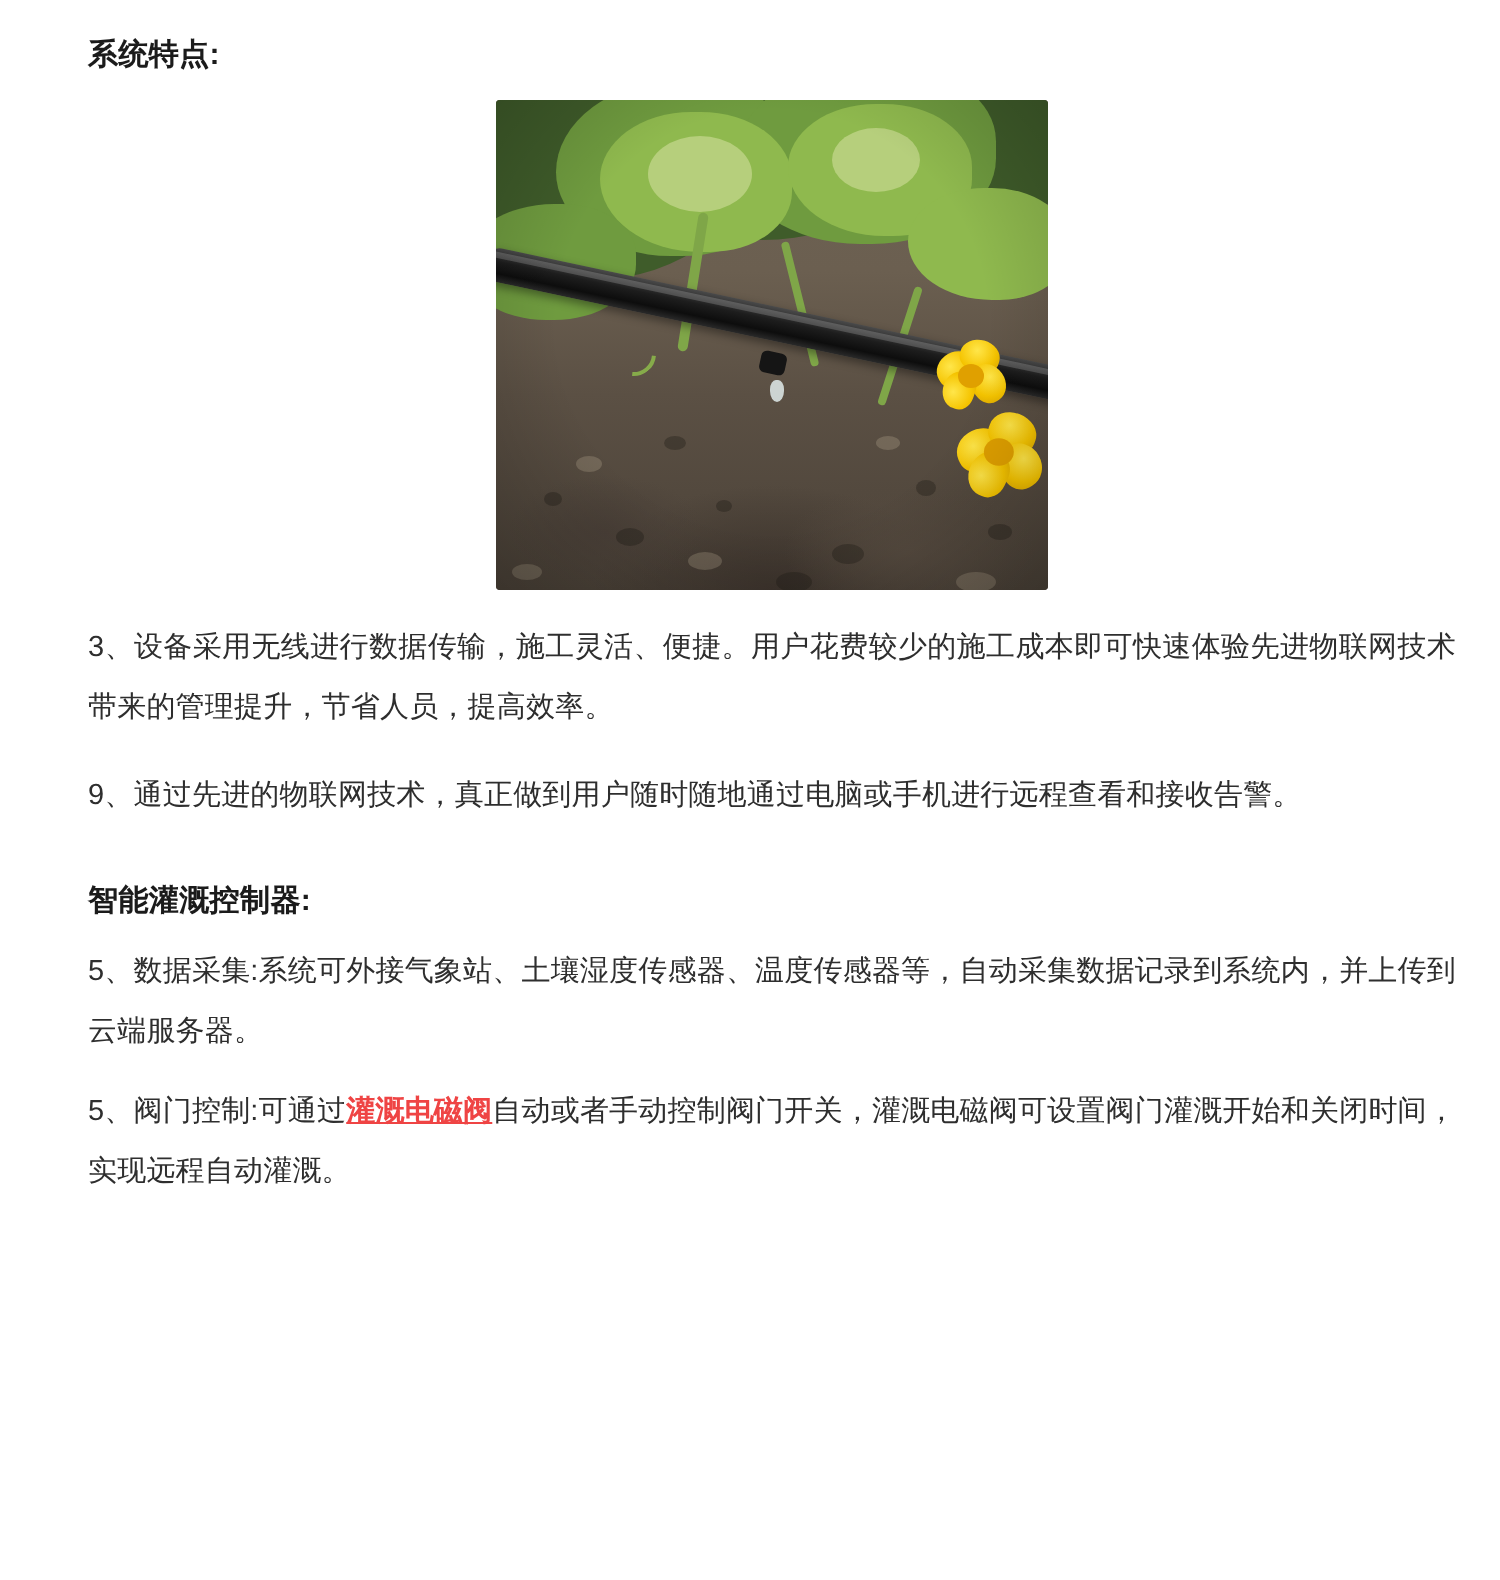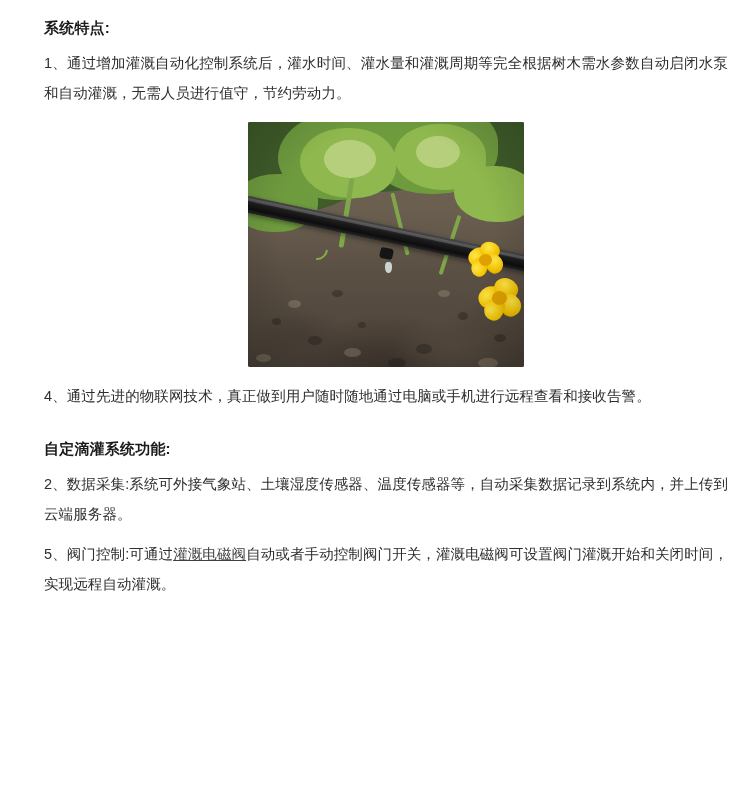--- a/index.html
+++ b/index.html
@@ -170,35 +170,34 @@
     width: 13px; height: 12px;
     background: #e0a000;
     border-radius: 50%;
   }
   .vignette {
     position: absolute;
     inset: 0;
     background: radial-gradient(ellipse at 50% 45%, rgba(0,0,0,0) 55%, rgba(0,0,0,0.22) 100%);
   }
   .hl {
-    color: #404040;
-    font-weight: normal;
+    color: #ef4444;
+    font-weight: bold;
   }
   .hl-plain {
     color: #2e2e2e;
   }
 </style>
 </head>
 <body>
 
 <div class="page">
 
   <h2 class="section-heading">系统特点:</h2>
 
-  <p class="para">1、通过增加灌溉自动化控制系统后，灌水时间、灌水量和灌溉周期等完全根据树木需水参数自动启闭水泵和自动灌溉，无需人员进行值守，节约劳动力。</p>
 
 
   <div class="figure">
     <div class="photo">
       <div class="soil"></div>
 
       <div class="soil-speck" style="left:24px; top:196px; width:9px; height:7px;"></div>
       <div class="soil-speck" style="left:60px; top:214px; width:14px; height:9px;"></div>
       <div class="soil-speck" style="left:110px; top:200px; width:8px; height:6px;"></div>
       <div class="soil-speck" style="left:168px; top:222px; width:16px; height:10px;"></div>
@@ -247,25 +246,26 @@
         <div class="petal" style="left:15px; top:1px; width:21px; height:17px; transform:rotate(20deg);"></div>
         <div class="petal" style="left:19px; top:15px; width:20px; height:18px; transform:rotate(60deg);"></div>
         <div class="petal" style="left:5px; top:19px; width:20px; height:17px; transform:rotate(-65deg);"></div>
         <div class="flower-core"></div>
       </div>
 
       <div class="vignette"></div>
     </div>
   </div>
 
-
-
-  <p class="para">4、通过先进的物联网技术，真正做到用户随时随地通过电脑或手机进行远程查看和接收告警。</p>
-
-  <h2 class="section-heading heading-2">自定滴灌系统功能:</h2>
-
-  <p class="para para-tight">2、数据采集:系统可外接气象站、土壤湿度传感器、温度传感器等，自动采集数据记录到系统内，并上传到云端服务器。</p>
+  <p class="para">3、设备采用无线进行数据传输，施工灵活、便捷。用户花费较少的施工成本即可快速体验先进物联网技术带来的管理提升，节省人员，提高效率。</p>
+
+
+  <p class="para">9、通过先进的物联网技术，真正做到用户随时随地通过电脑或手机进行远程查看和接收告警。</p>
+
+  <h2 class="section-heading heading-2">智能灌溉控制器:</h2>
+
+  <p class="para para-tight">5、数据采集:系统可外接气象站、土壤湿度传感器、温度传感器等，自动采集数据记录到系统内，并上传到云端服务器。</p>
 
   <p class="para">
     <span class="hl-plain">5、阀门控制:可通过</span><a class="hl" href="#">灌溉电磁阀</a><span class="hl-plain">自动或者手动控制阀门开关，灌溉电磁阀可设置阀门灌溉开始和关闭时间，实现远程自动灌溉。</span>
   </p>
 
 </div>
 
 </body></html>

